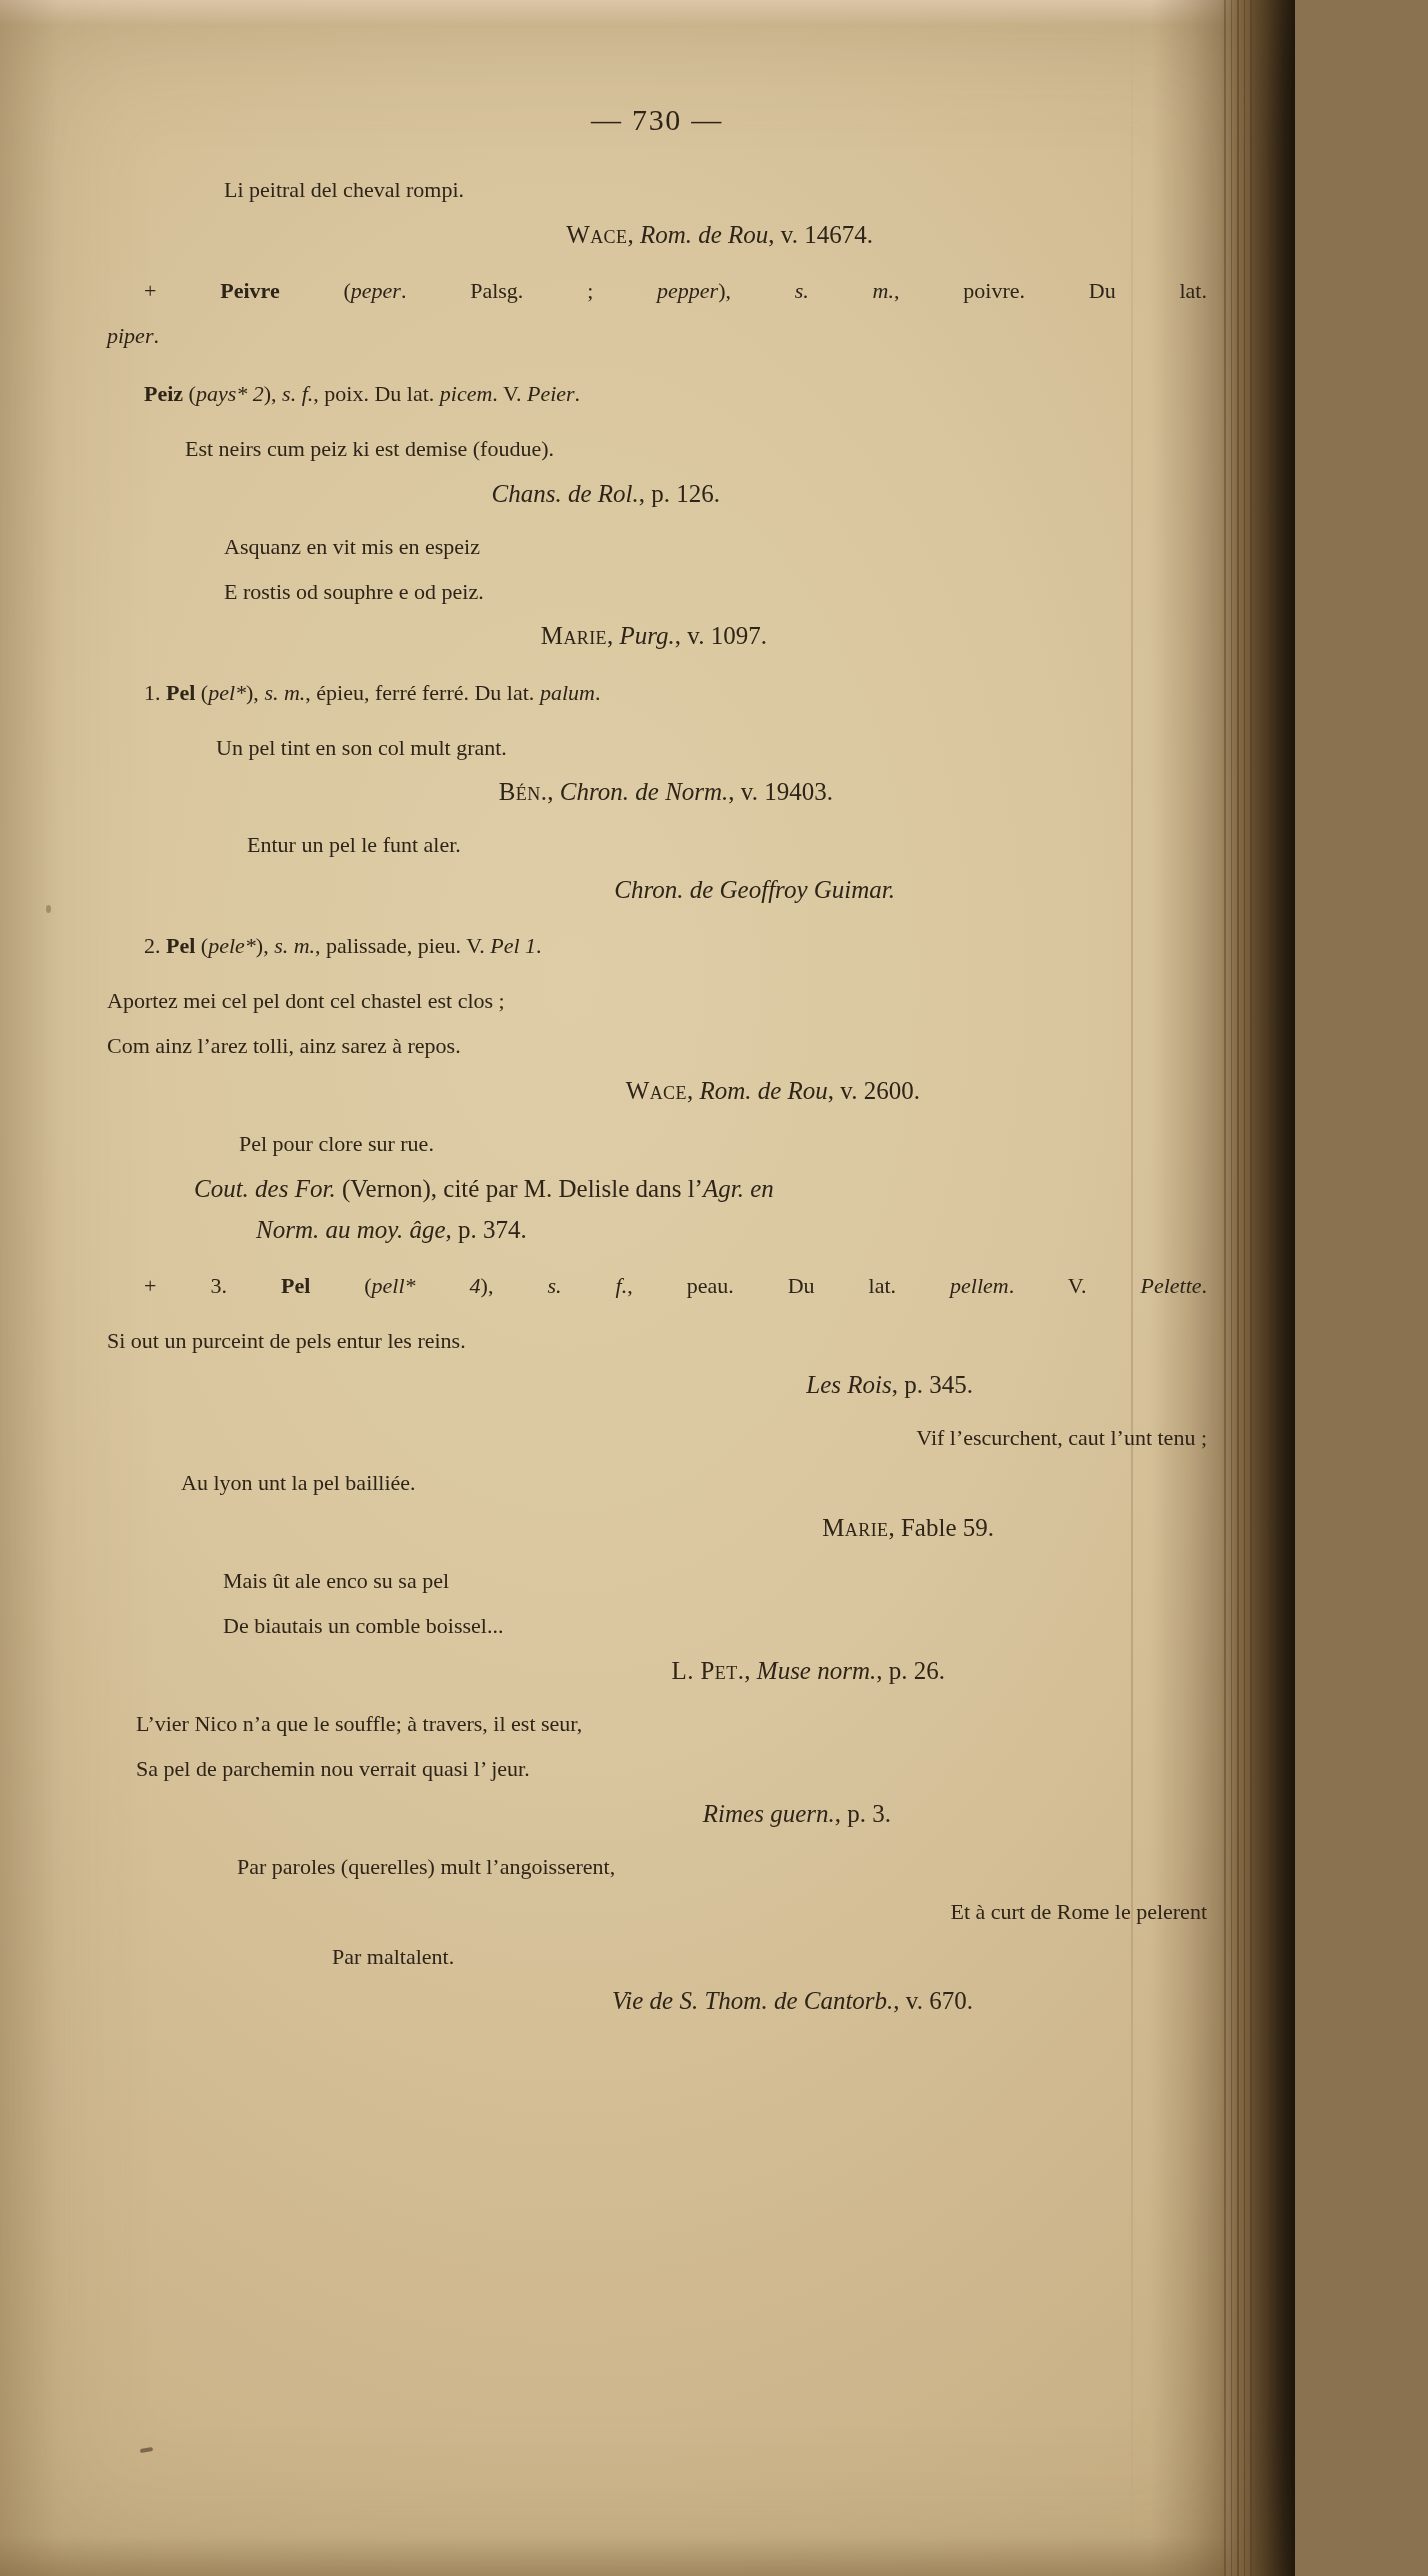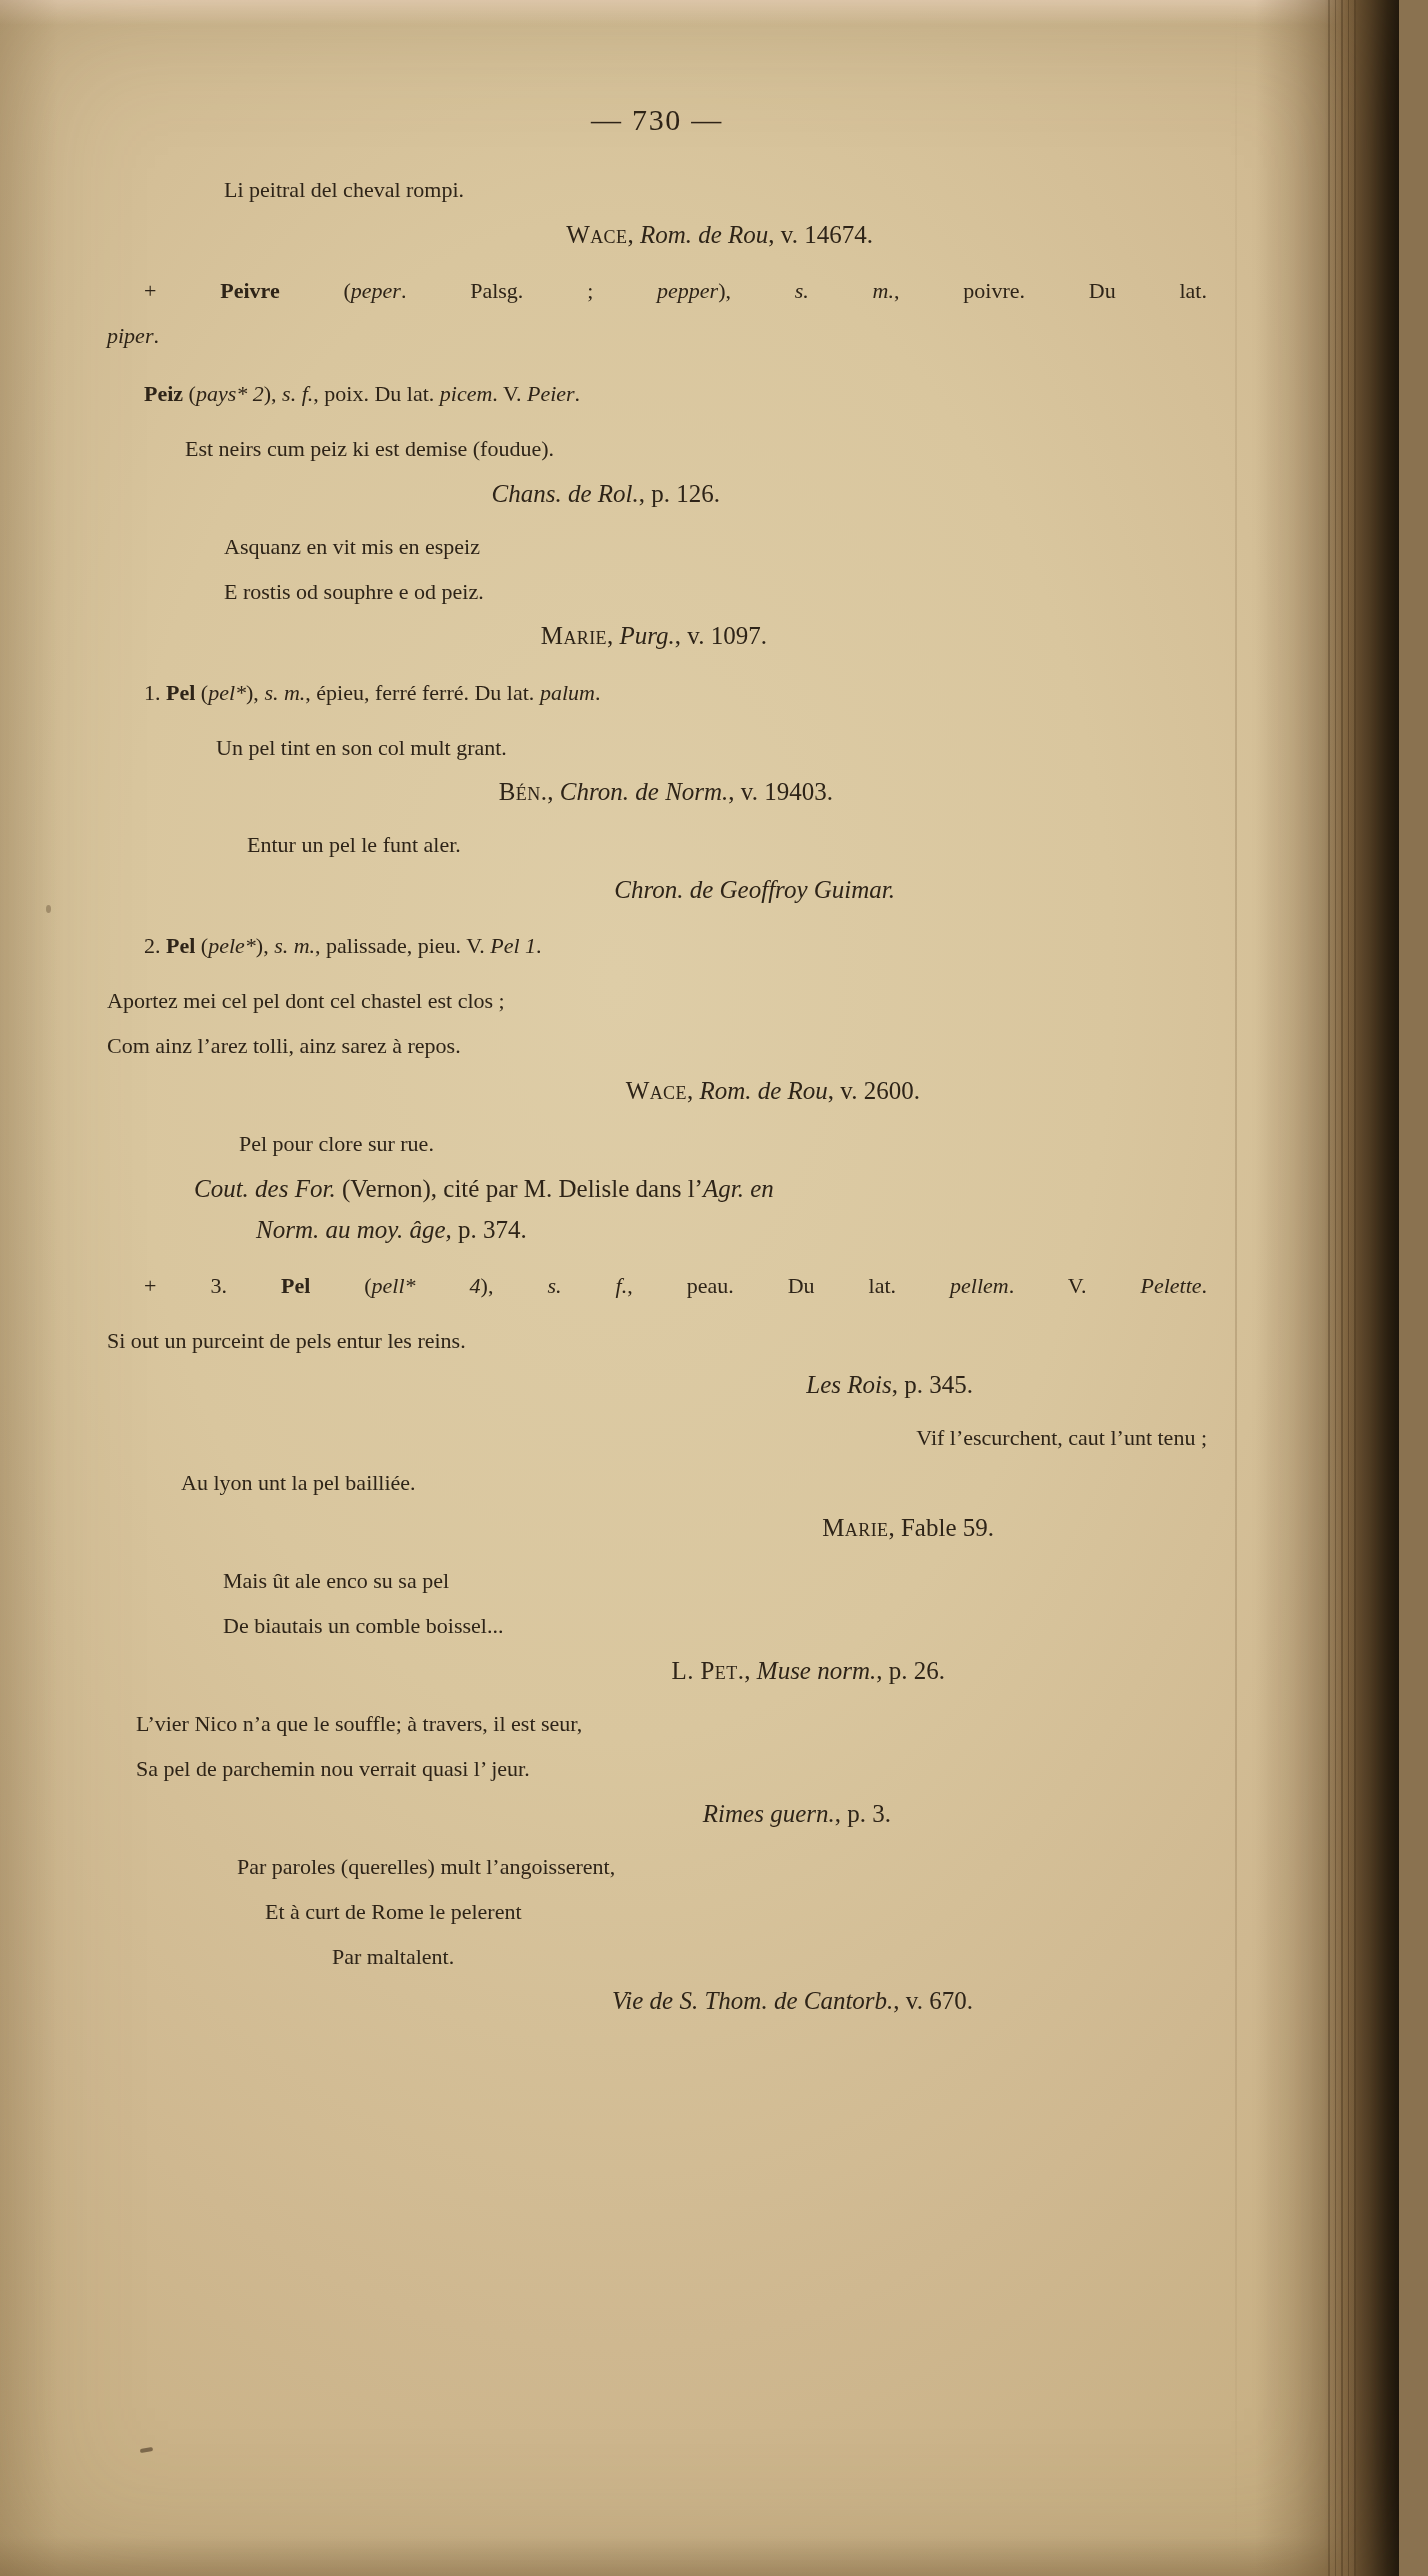--- a/index.html
+++ b/index.html
@@ -1,16 +1,16 @@
 <!DOCTYPE html>
 <html lang="fr" style="font-size:13.2px"><head>
 <meta charset="utf-8">
 <style>
   html,body{margin:0;padding:0;background:#8a7250;}
-  #stage{position:relative;width:1399px;height:2576px;overflow:hidden;
+  #stage{position:relative;width:1295px;height:2576px;overflow:hidden;
     font-family:"Liberation Serif","DejaVu Serif",serif;color:#2e2418;
     background:radial-gradient(ellipse 1238px 1898px at 44% 38%,
       #decda7 0%, #d9c69e 40%, #cfb890 72%, #c5ad80 100%);}
   #stage::after{content:"";position:absolute;inset:0;pointer-events:none;
     box-shadow:inset 0 0 140px rgba(104,78,42,.30);}
   .top-edge{position:absolute;top:0;left:0;right:0;height:25px;
     background:linear-gradient(to bottom, rgba(242,219,192,.95), rgba(242,219,192,0));}
   .left-edge{position:absolute;top:0;bottom:0;left:0;width:58px;
     background:linear-gradient(to right, rgba(128,100,62,.22), rgba(128,100,62,0));}
   .bottom-edge{position:absolute;left:0;right:0;bottom:0;height:40px;
@@ -139,21 +139,21 @@
         </div>
         <div class="block quote">
           <div class="line" style="padding-left: 29px;"><span class="sg-p">L’vier Nico n’a que le souffle; à travers, il est seur,</span></div>
           <div class="line" style="padding-left: 29px;"><span class="sg-p">Sa pel de parchemin nou verrait quasi l’ jeur.</span></div>
         </div>
         <div class="block cite right" style="padding-right: 316px;">
           <div class="line"><span class="sg-i">Rimes guern.</span><span class="sg-p">, p. 3.</span></div>
         </div>
         <div class="block quote">
           <div class="line" style="padding-left: 130px;"><span class="sg-p">Par paroles (querelles) mult l’angoisserent,</span></div>
-          <div class="line" style="padding-left: 158px;"><span class="sg-p">Et à curt de Rome le pelerent</span></div>
+          <div class="line" style="padding-left: 158px; text-align: right;"><span class="sg-p">Et à curt de Rome le pelerent</span></div>
           <div class="line" style="padding-left: 225px;"><span class="sg-p">Par maltalent.</span></div>
         </div>
         <div class="block cite right" style="padding-right: 234px;">
           <div class="line"><span class="sg-i">Vie de S. Thom. de Cantorb.</span><span class="sg-p">, v. 670.</span></div>
         </div>
       </div>
   </div>
 </div>
 
 

